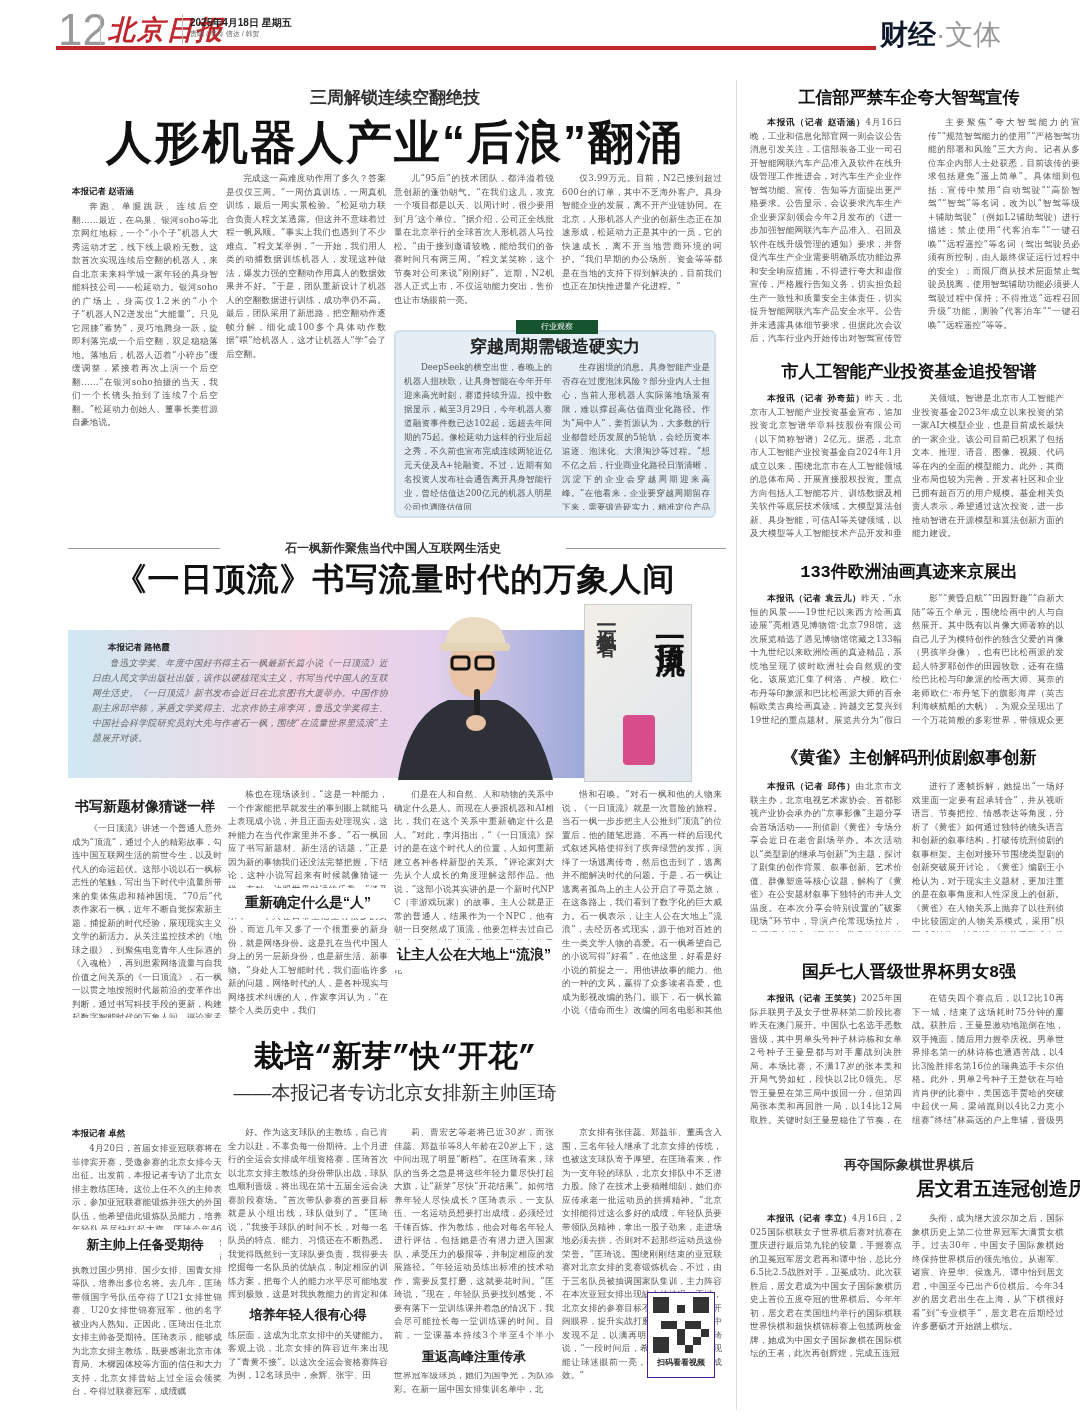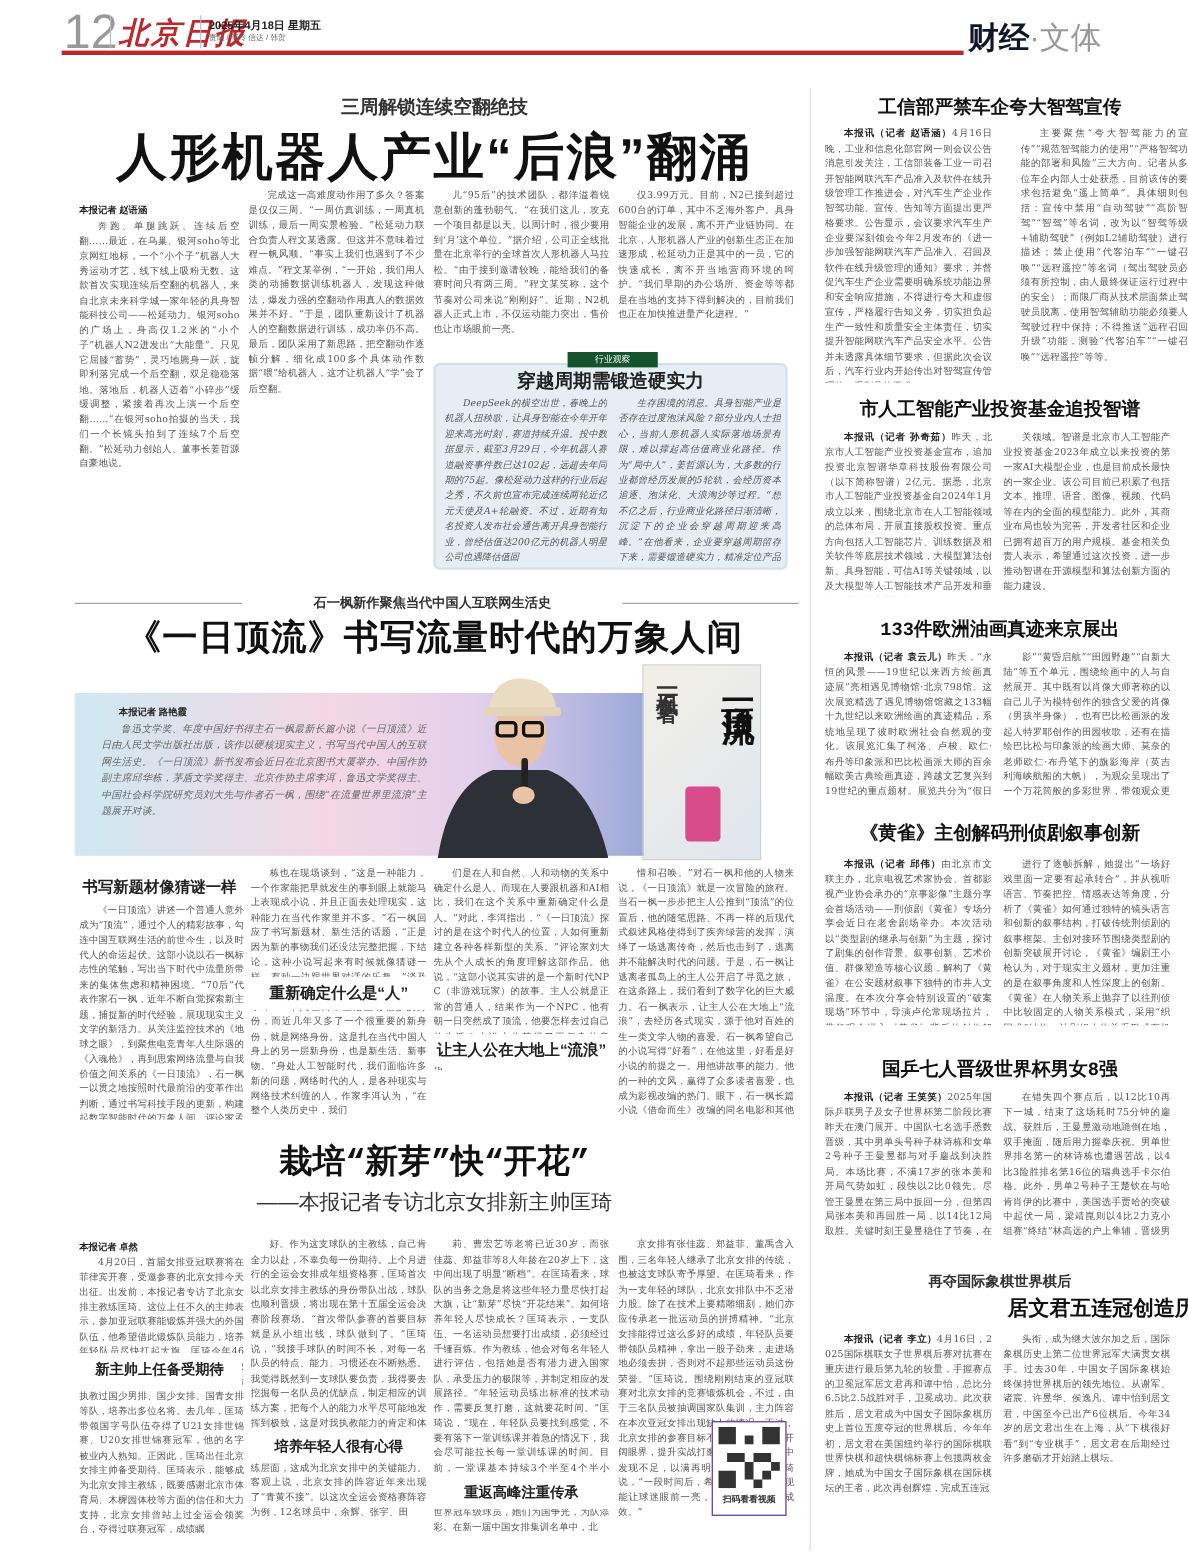--- a/index.html
+++ b/index.html
@@ -22,21 +22,21 @@
 .byline{font-family:"Liberation Sans",sans-serif;font-size:8.5px;font-weight:bold;color:#222}
 .h-kicker{font-family:"Liberation Sans",sans-serif;font-weight:bold;color:#333;text-align:center}
 .h-main{font-family:"Liberation Sans",sans-serif;font-weight:bold;color:#111;text-align:center;letter-spacing:2px}
 .h-serif{font-family:Liberation Mono, monospace;font-weight:bold;color:#111}
 .subhead{font-family:"Liberation Sans",sans-serif;font-weight:bold;font-size:15px;color:#222;text-align:center}
 .col{position:absolute}
 
 .sidebox{left:394px;top:330px;width:322px;height:188px;background:#e4eef4;border-radius:6px;box-shadow:inset 0 0 0 2px #d0e1ea}
 .box-tag{left:516px;top:320px;width:82px;height:14px;background:#14532d;color:#fff;font-size:8px;text-align:center;line-height:14px;font-family:"Liberation Sans",sans-serif}
 .box-title{left:394px;top:335px;width:322px;text-align:center;font-family:"Liberation Sans",sans-serif;font-weight:bold;font-size:17px;color:#222}
-.box-text{font-size:8.5px;line-height:14px;color:#555;font-style:italic;text-indent:2em;text-align:justify;overflow:hidden;word-break:break-all}
+.box-text{font-size:8.5px;line-height:14px;color:#555;text-indent:2em;text-align:justify;overflow:hidden;word-break:break-all}
 
 .banner{left:68px;top:630px;width:520px;height:148px;background:linear-gradient(90deg,#cfe8f2 0%,#f3d7e3 45%,#e4d0ec 70%,#9aa8d8 100%)}
 .photo{left:388px;top:605px;width:170px;height:175px}
 .book{left:584px;top:604px;width:108px;height:178px;background:linear-gradient(135deg,#f2efe7,#dfe6ee);border:1px solid #ccc;overflow:hidden}
 .qr{left:647px;top:1292px;width:68px;height:86px;border:1px solid #4c1d95;background:#fff}
 .rule{background:#999;height:1px}
 .vline{background:#ddd;width:1px}
 </style>
 </head>
 <body>

